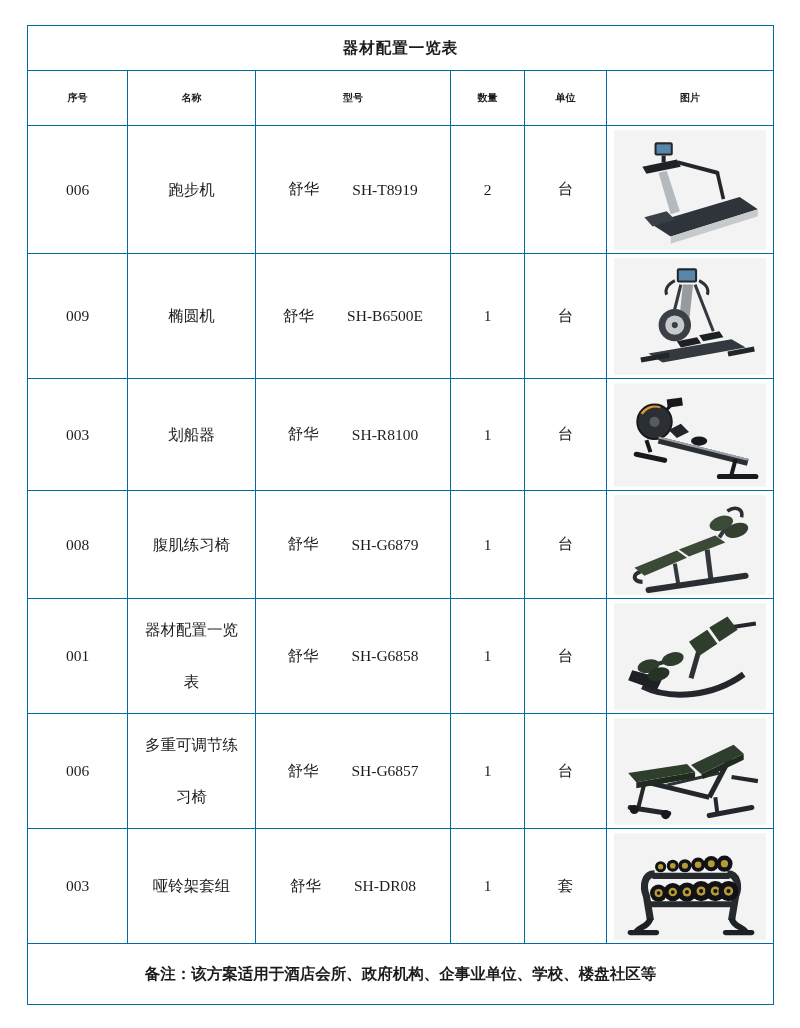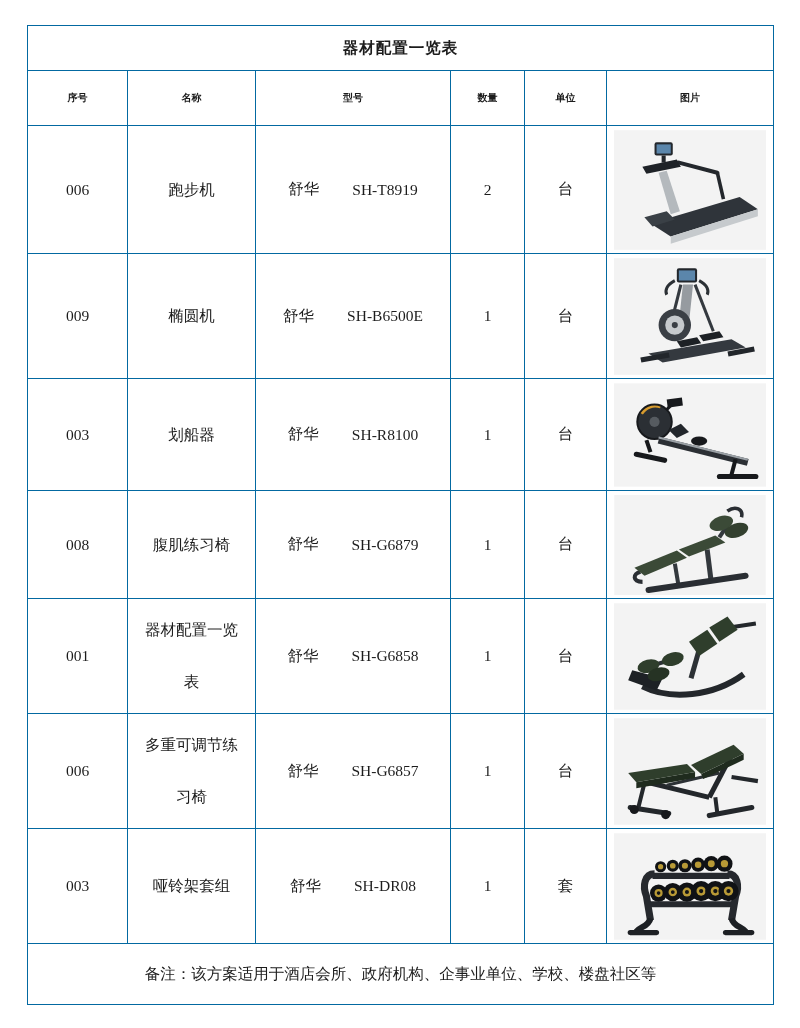--- a/index.html
+++ b/index.html
@@ -18,21 +18,21 @@
   tr.title-row{height:45px;}
   tr.header-row{height:55px;}
   tr.r1{height:128px;} tr.r2{height:125px;} tr.r3{height:112px;}
   tr.r4{height:108px;} tr.r5{height:115px;} tr.r6{height:115px;}
   tr.r7{height:115px;} tr.note-row{height:61px;}
   .title-cell{font-size:22px;font-weight:bold;letter-spacing:1px;}
   .header-row th{font-size:10px;font-weight:bold;}
   .equip td{font-size:15.5px;}
   .name-inner{display:inline-block;max-width:97px;line-height:52px;}
   .model-stack{display:flex;flex-direction:row;align-items:center;justify-content:center;gap:33px;height:100%;}
-  .note-cell{font-size:15.5px;font-weight:normal;}
+  .note-cell{font-size:15.5px;font-weight:bold;}
   .photo{display:flex;align-items:center;justify-content:center;height:100%;}
   .photo svg{display:block;}
 </style>
 </head>
 <body>
 
 <table class="equip">
   <colgroup>
     <col style="width:100px">
       <col style="width:128px">

